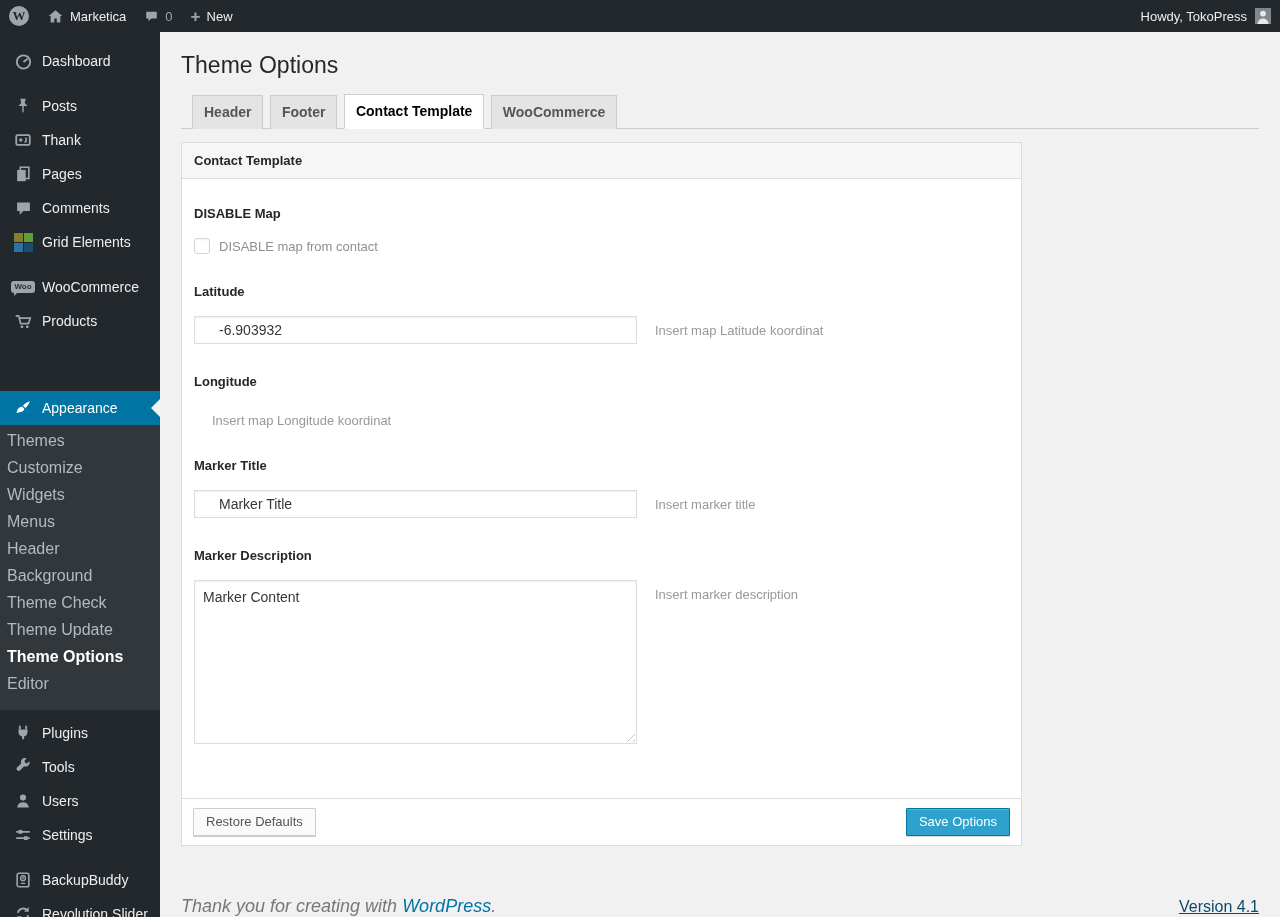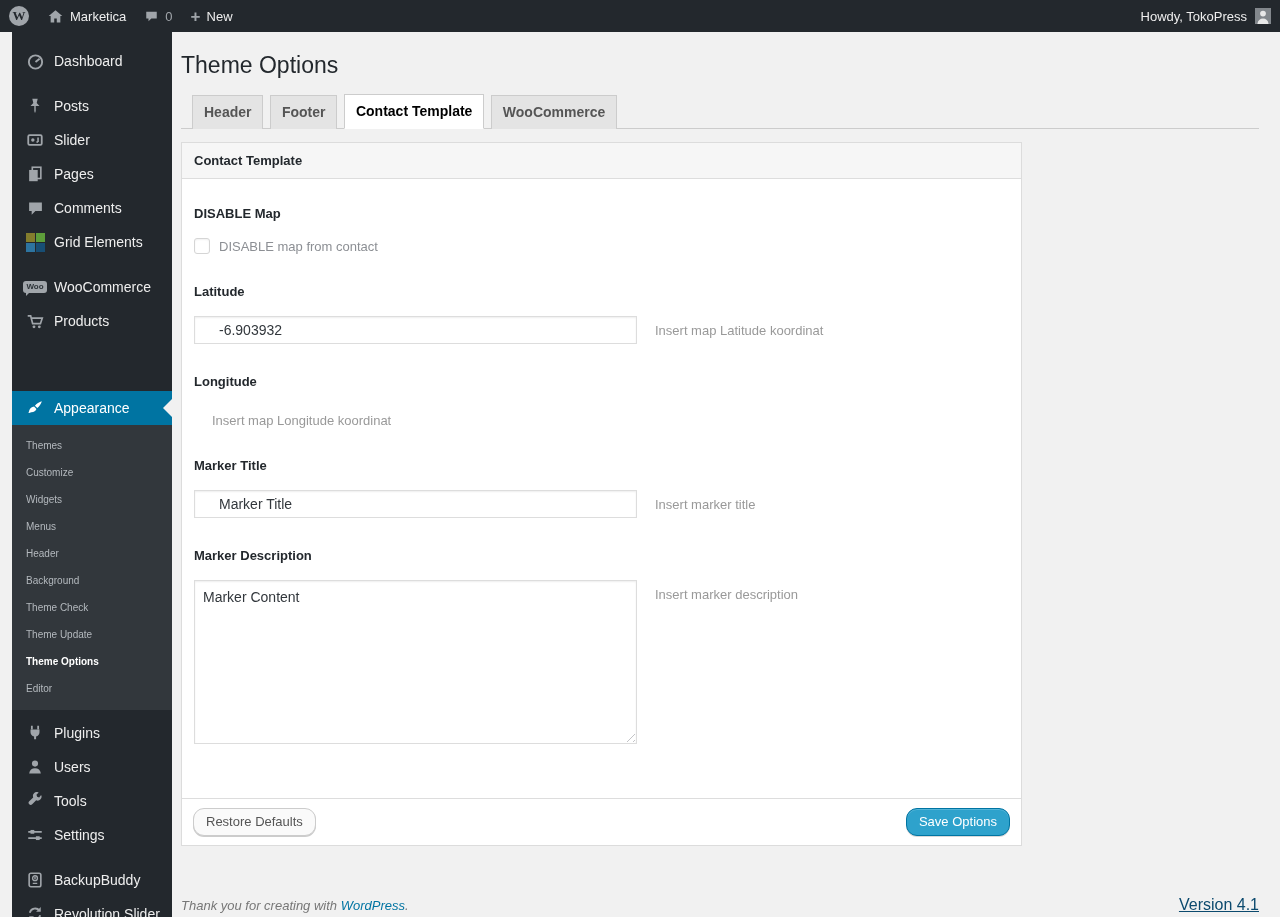--- a/index.html
+++ b/index.html
@@ -10,30 +10,30 @@
   .ab-left, .ab-right { display:flex; align-items:center; height:32px; }
   .ab-item { display:flex; align-items:center; gap:6px; height:32px; padding:0 9px; color:#eee; font-size:13px; cursor:pointer; }
   .ab-item .ab-ico { color:#a0a5aa; display:flex; align-items:center; }
   .wp-logo-circle { width:20px; height:20px; border-radius:50%; background:#a0a5aa; color:#23282d; font-family:"Liberation Serif",serif; font-weight:bold; font-size:13px; display:flex; align-items:center; justify-content:center; }
   .ab-count { color:#a0a5aa; font-size:13px; }
   .ab-plus { color:#a0a5aa; font-size:17px; font-weight:bold; line-height:1; }
   .ab-avatar { width:16px; height:16px; background:#82878c; display:flex; align-items:flex-end; justify-content:center; overflow:hidden; margin-left:2px; }
   .ab-avatar svg { display:block; }
 
   
-  .sidebar { position:absolute; top:32px; left:12px; width:160px; height:885px; background:#23282d; z-index:20; padding-top:12px; }
+  .sidebar { position:absolute; top:32px; left:0; width:160px; height:885px; background:#23282d; z-index:20; padding-top:12px; }
   .menu-item { height:34px; display:flex; align-items:center; padding-left:13px; gap:9px; color:#eee; font-size:14px; cursor:pointer; position:relative; }
   .menu-item .mi-ico { width:20px; height:20px; color:#a0a5aa; display:flex; align-items:center; justify-content:center; flex:0 0 20px; }
   .menu-gap { height:11px; }
   .menu-item.current { background:#0074a2; color:#fff;margin-top:42px; }
   .menu-item.current .mi-ico { color:#fff; }
   .menu-item.current::after { content:""; position:absolute; right:0; top:50%; transform:translateY(-50%); width:0; height:0;
        border-top:9px solid transparent; border-bottom:9px solid transparent; border-right:9px solid #f1f1f1; }
   .submenu { background:#32373c; padding:7px 0 8px; }
-  .submenu-item { height:27px; display:flex; align-items:center; padding-left:14px; color:#b4b9be; font-size:10px; cursor:pointer; }
+  .submenu-item { height:27px; display:flex; padding-left:7px; color:#b4b9be; font-size:16px; cursor:pointer; }
   .submenu-item.current-sub { color:#fff; font-weight:bold; }
   .woo-badge { background:#a0a5aa; color:#2c3338; font-size:8px; font-weight:bold; border-radius:3px; padding:2px 3px; line-height:1; position:relative; }
   .woo-badge::after { content:""; position:absolute; left:3px; bottom:-3px; border-left:4px solid #a0a5aa; border-bottom:4px solid transparent; }
   .letter-a { font-size:14px; color:#a0a5aa; font-weight:400; }
   .grid-ico { display:grid; grid-template-columns:9px 9px; grid-template-rows:9px 9px; gap:1px; }
 
   
   .main { position:absolute; top:32px; left:160px; width:1120px; height:885px; background:#f1f1f1; overflow:hidden; }
   .wrap { padding:10px 21px 0 21px; }
   h1.page-title { font-size:23px; font-weight:400; color:#23282d; padding:9px 0 0; line-height:29px; }
@@ -58,26 +58,26 @@
   input.txt { width:443px; height:28px; border:1px solid #ddd; background:#fff; box-shadow:inset 0 1px 2px rgba(0,0,0,.07);
       padding:3px 24px; font-size:14px; color:#32373c; font-family:"Liberation Sans",sans-serif; outline:none; }
   .ta-wrap { position:relative; display:inline-block; }
   textarea.txt { width:443px; height:164px; border:1px solid #ddd; background:#fff; box-shadow:inset 0 1px 2px rgba(0,0,0,.07);
       padding:8px; font-size:14px; color:#32373c; font-family:"Liberation Sans",sans-serif; resize:none; outline:none; }
   .grip { position:absolute; right:2px; bottom:6px; width:12px; height:12px; cursor:nwse-resize;
       background:repeating-linear-gradient(135deg, transparent 0 3px, #c3c4c7 3px 4px); clip-path:polygon(100% 0, 100% 100%, 0 100%); }
   .hint { margin-left:18px; font-size:13px; color:#999; padding-top:7px; }
 
   .panel-footer { border-top:1px solid #ddd; background:#fff; padding:9px 11px; display:flex; justify-content:space-between; align-items:center; }
-  .btn { font-size:13px; line-height:18px; padding:4px 12px; border-radius:11px; cursor:pointer; font-family:"Liberation Sans",sans-serif; }
+  .btn { font-size:13px; line-height:18px; padding:4px 12px; border-radius:1px; cursor:pointer; font-family:"Liberation Sans",sans-serif; }
   .btn-secondary { background:#fafafa; border:1px solid #ccc; color:#555; box-shadow:0 1px 0 #ccc; }
   .btn-primary { background:#2ea2cc; border:1px solid #0074a2; color:#fff; box-shadow:inset 0 1px 0 rgba(120,200,230,.5), 0 1px 0 rgba(0,0,0,.15); }
 
   .page-footer { margin-top:50px; width:1078px; display:flex; justify-content:space-between; align-items:baseline; }
-  .thanks { font-style:italic; font-size:13px; color:#777; }
+  .thanks { font-style:italic; font-size:18px; color:#777; }
   .thanks a { color:#0074a2; text-decoration:none; cursor:pointer; }
   .version { font-size:16px; color:#0c4a6e;text-decoration:underline; }
 
   svg { display:block; }
 </style>
 </head>
 <body>
 
 <div class="admin-bar">
   <div class="ab-left">
@@ -144,21 +144,21 @@
 
   <div class="menu-item">
     <span class="mi-ico">
       <svg width="18" height="18" viewBox="0 0 20 20">
           <rect x="2.5" y="4.5" width="15" height="11" rx="1.5" fill="none" stroke="currentColor" stroke-width="2"></rect>
           <circle cx="7.6" cy="10" r="1.9" fill="currentColor"></circle>
           <path d="M13.4 7.2v5" stroke="currentColor" stroke-width="1.8"></path>
           <path d="M11.6 12.2h1.8" stroke="currentColor" stroke-width="1.8"></path>
         </svg>
     </span>
-    <span>Slider</span>
+    <span>Thank</span>
   </div>
 
   <div class="menu-item">
     <span class="mi-ico">
       <svg width="18" height="18" viewBox="0 0 20 20">
           <rect x="7" y="2.5" width="9.5" height="12.5" fill="none" stroke="currentColor" stroke-width="1.8"></rect>
           <rect x="3.5" y="5.5" width="9.5" height="12.5" fill="currentColor"></rect>
         </svg>
     </span>
     <span>Pages</span>
@@ -257,34 +257,34 @@
           <path d="M6.5 2v4.2M13.5 2v4.2" stroke="currentColor" stroke-width="2"></path>
           <path d="M5 6.2h10v3c0 2.3-1.6 4.2-3.8 4.7V17H9v-3.1C6.7 13.4 5 11.5 5 9.2z" fill="currentColor"></path>
         </svg>
     </span>
     <span>Plugins</span>
   </div>
 
   <div class="menu-item">
     <span class="mi-ico">
       <svg width="18" height="18" viewBox="0 0 20 20" fill="currentColor">
+          <path d="M16.8 3.2a4.4 4.4 0 0 1-5.5 6.1l-4.4 4.4A2.3 2.3 0 1 1 3.6 10.4L8 6a4.4 4.4 0 0 1 6.1-5.5L11.6 3l.8 2.2 2.2.8z"></path>
+        </svg>
+    </span>
+    <span>Tools</span>
+  </div>
+
+  <div class="menu-item">
+    <span class="mi-ico">
+      <svg width="18" height="18" viewBox="0 0 20 20" fill="currentColor">
           <circle cx="10" cy="6.2" r="3.4"></circle>
           <path d="M3.5 17.2c.4-3.7 3.1-5.7 6.5-5.7s6.1 2 6.5 5.7z"></path>
         </svg>
     </span>
     <span>Users</span>
-  </div>
-
-  <div class="menu-item">
-    <span class="mi-ico">
-      <svg width="18" height="18" viewBox="0 0 20 20" fill="currentColor">
-          <path d="M16.8 3.2a4.4 4.4 0 0 1-5.5 6.1l-4.4 4.4A2.3 2.3 0 1 1 3.6 10.4L8 6a4.4 4.4 0 0 1 6.1-5.5L11.6 3l.8 2.2 2.2.8z"></path>
-        </svg>
-    </span>
-    <span>Tools</span>
   </div>
 
   <div class="menu-item">
     <span class="mi-ico">
       <svg width="18" height="18" viewBox="0 0 20 20">
           <path d="M2.5 6.5h15M2.5 13.5h15" stroke="currentColor" stroke-width="2"></path>
           <rect x="5" y="4.4" width="4.2" height="4.2" fill="currentColor"></rect>
           <rect x="11" y="11.4" width="4.2" height="4.2" fill="currentColor"></rect>
         </svg>
     </span>

